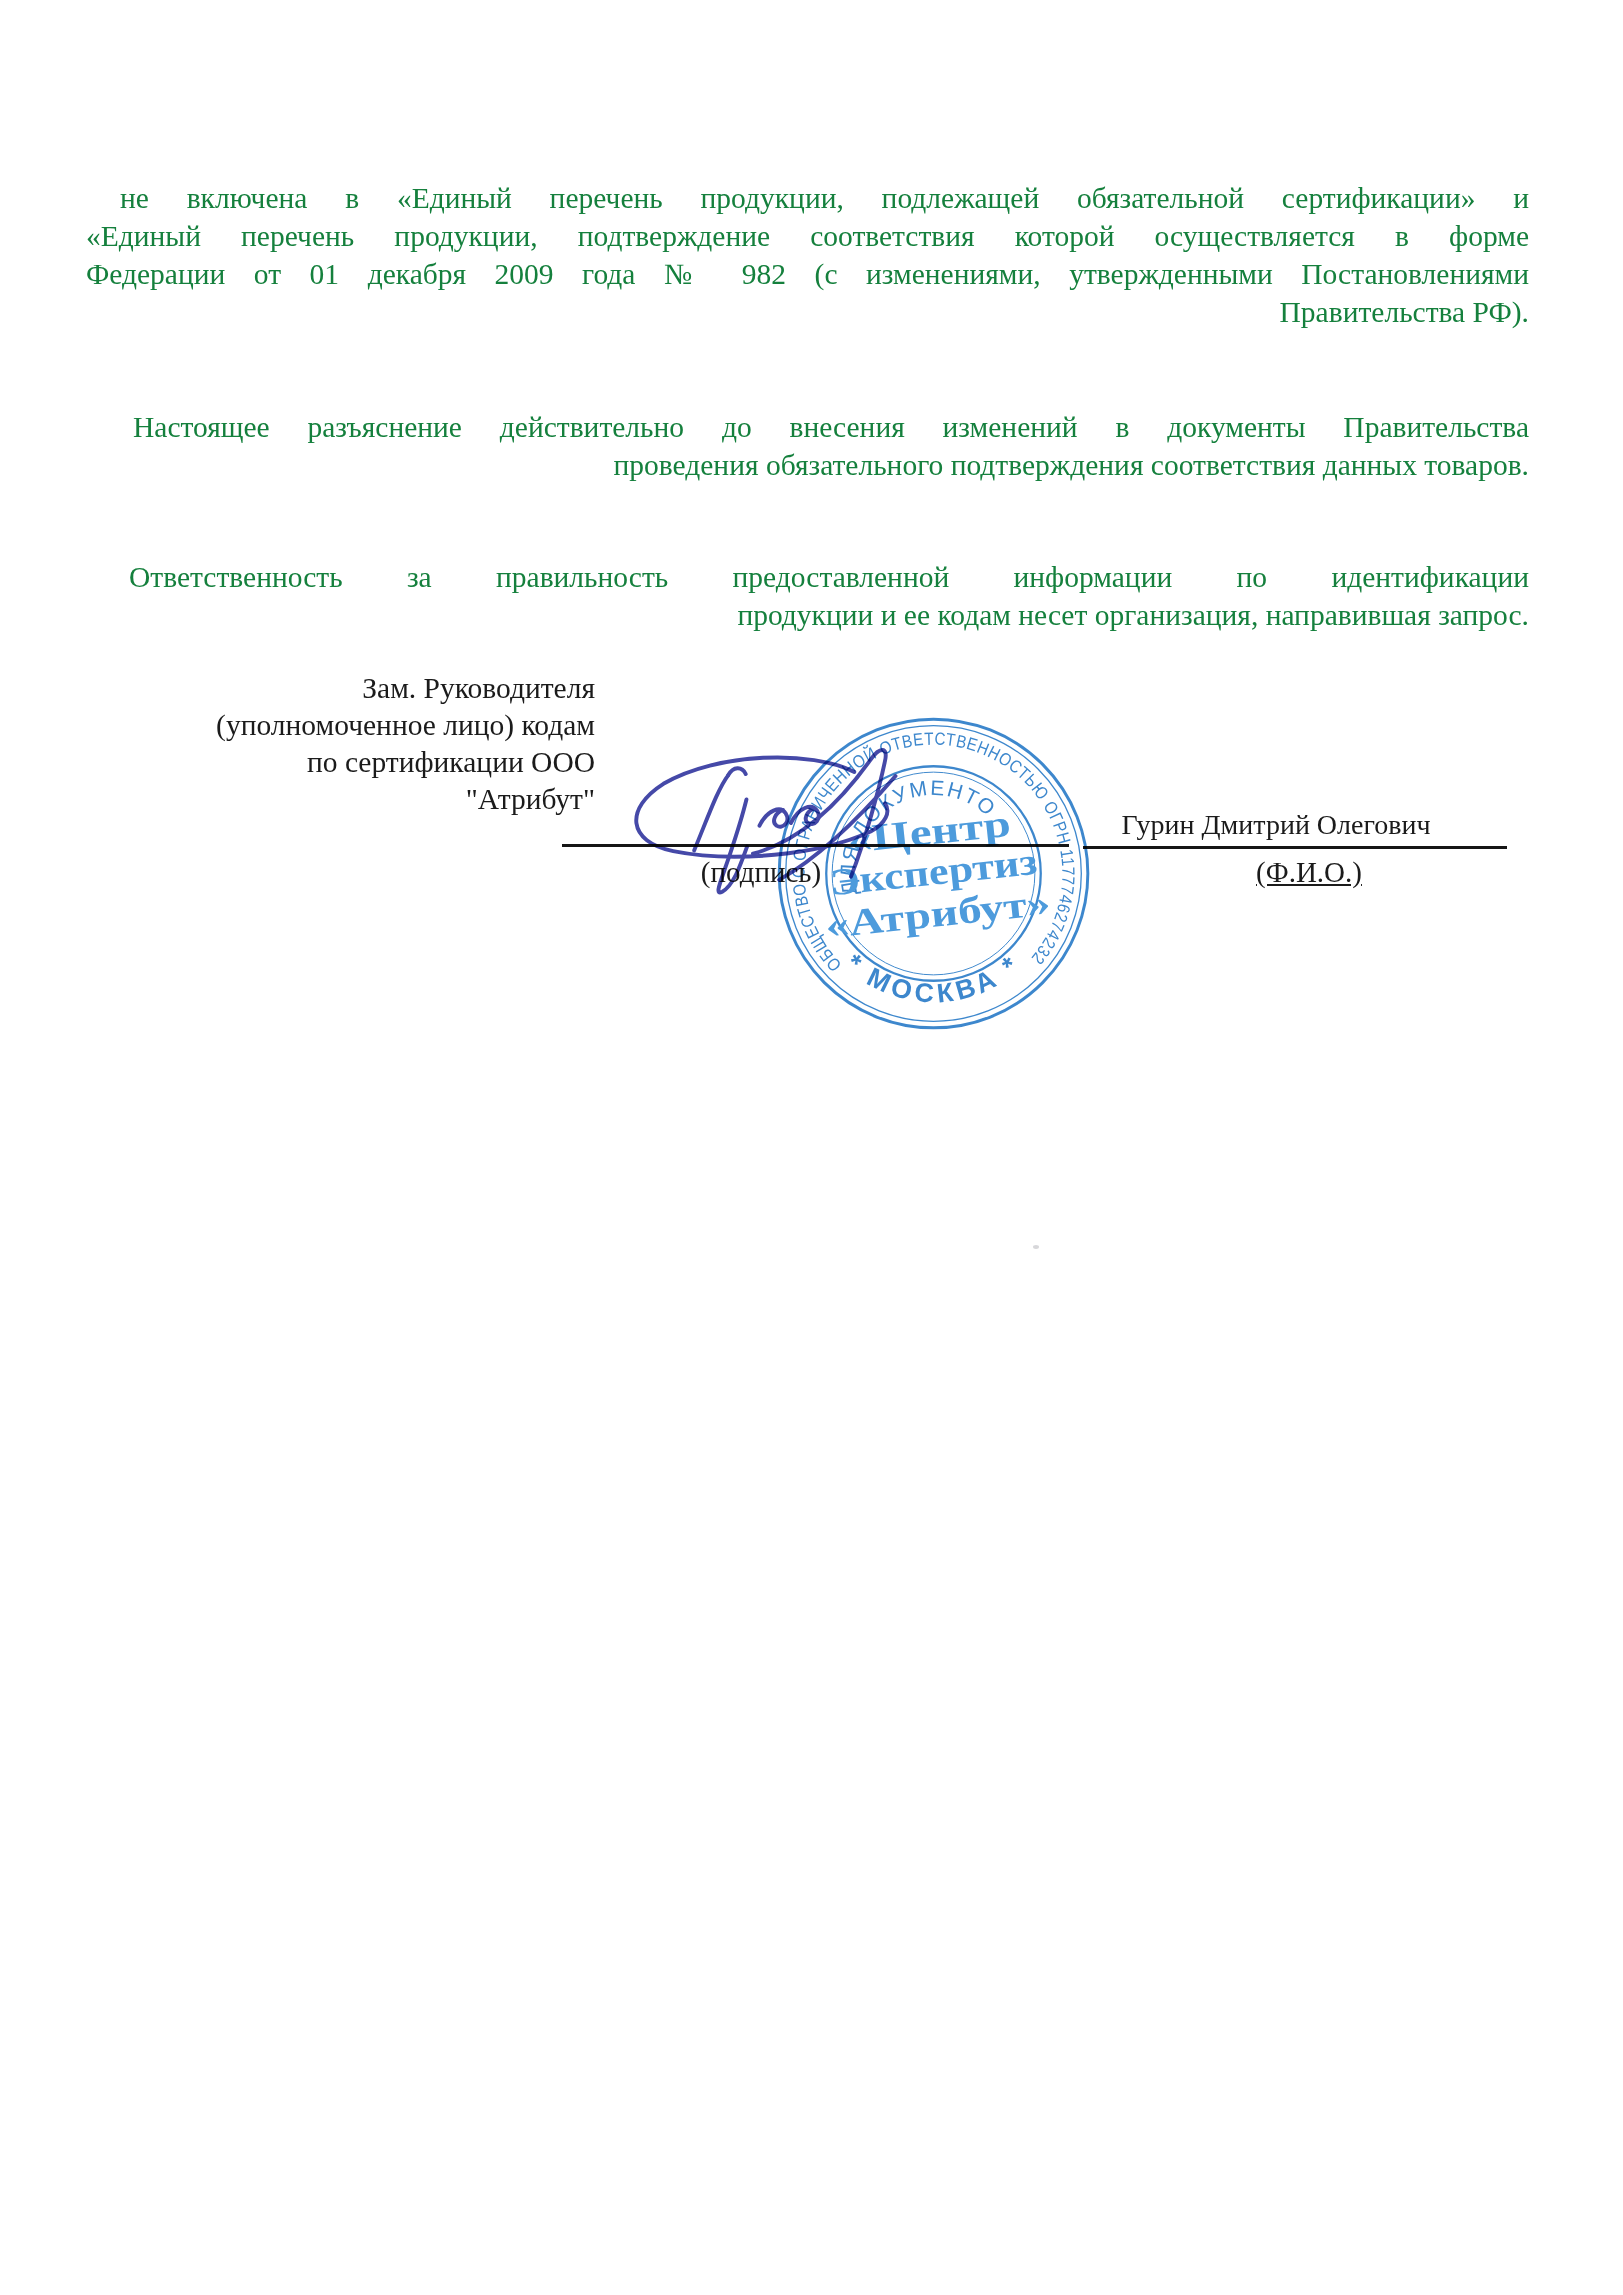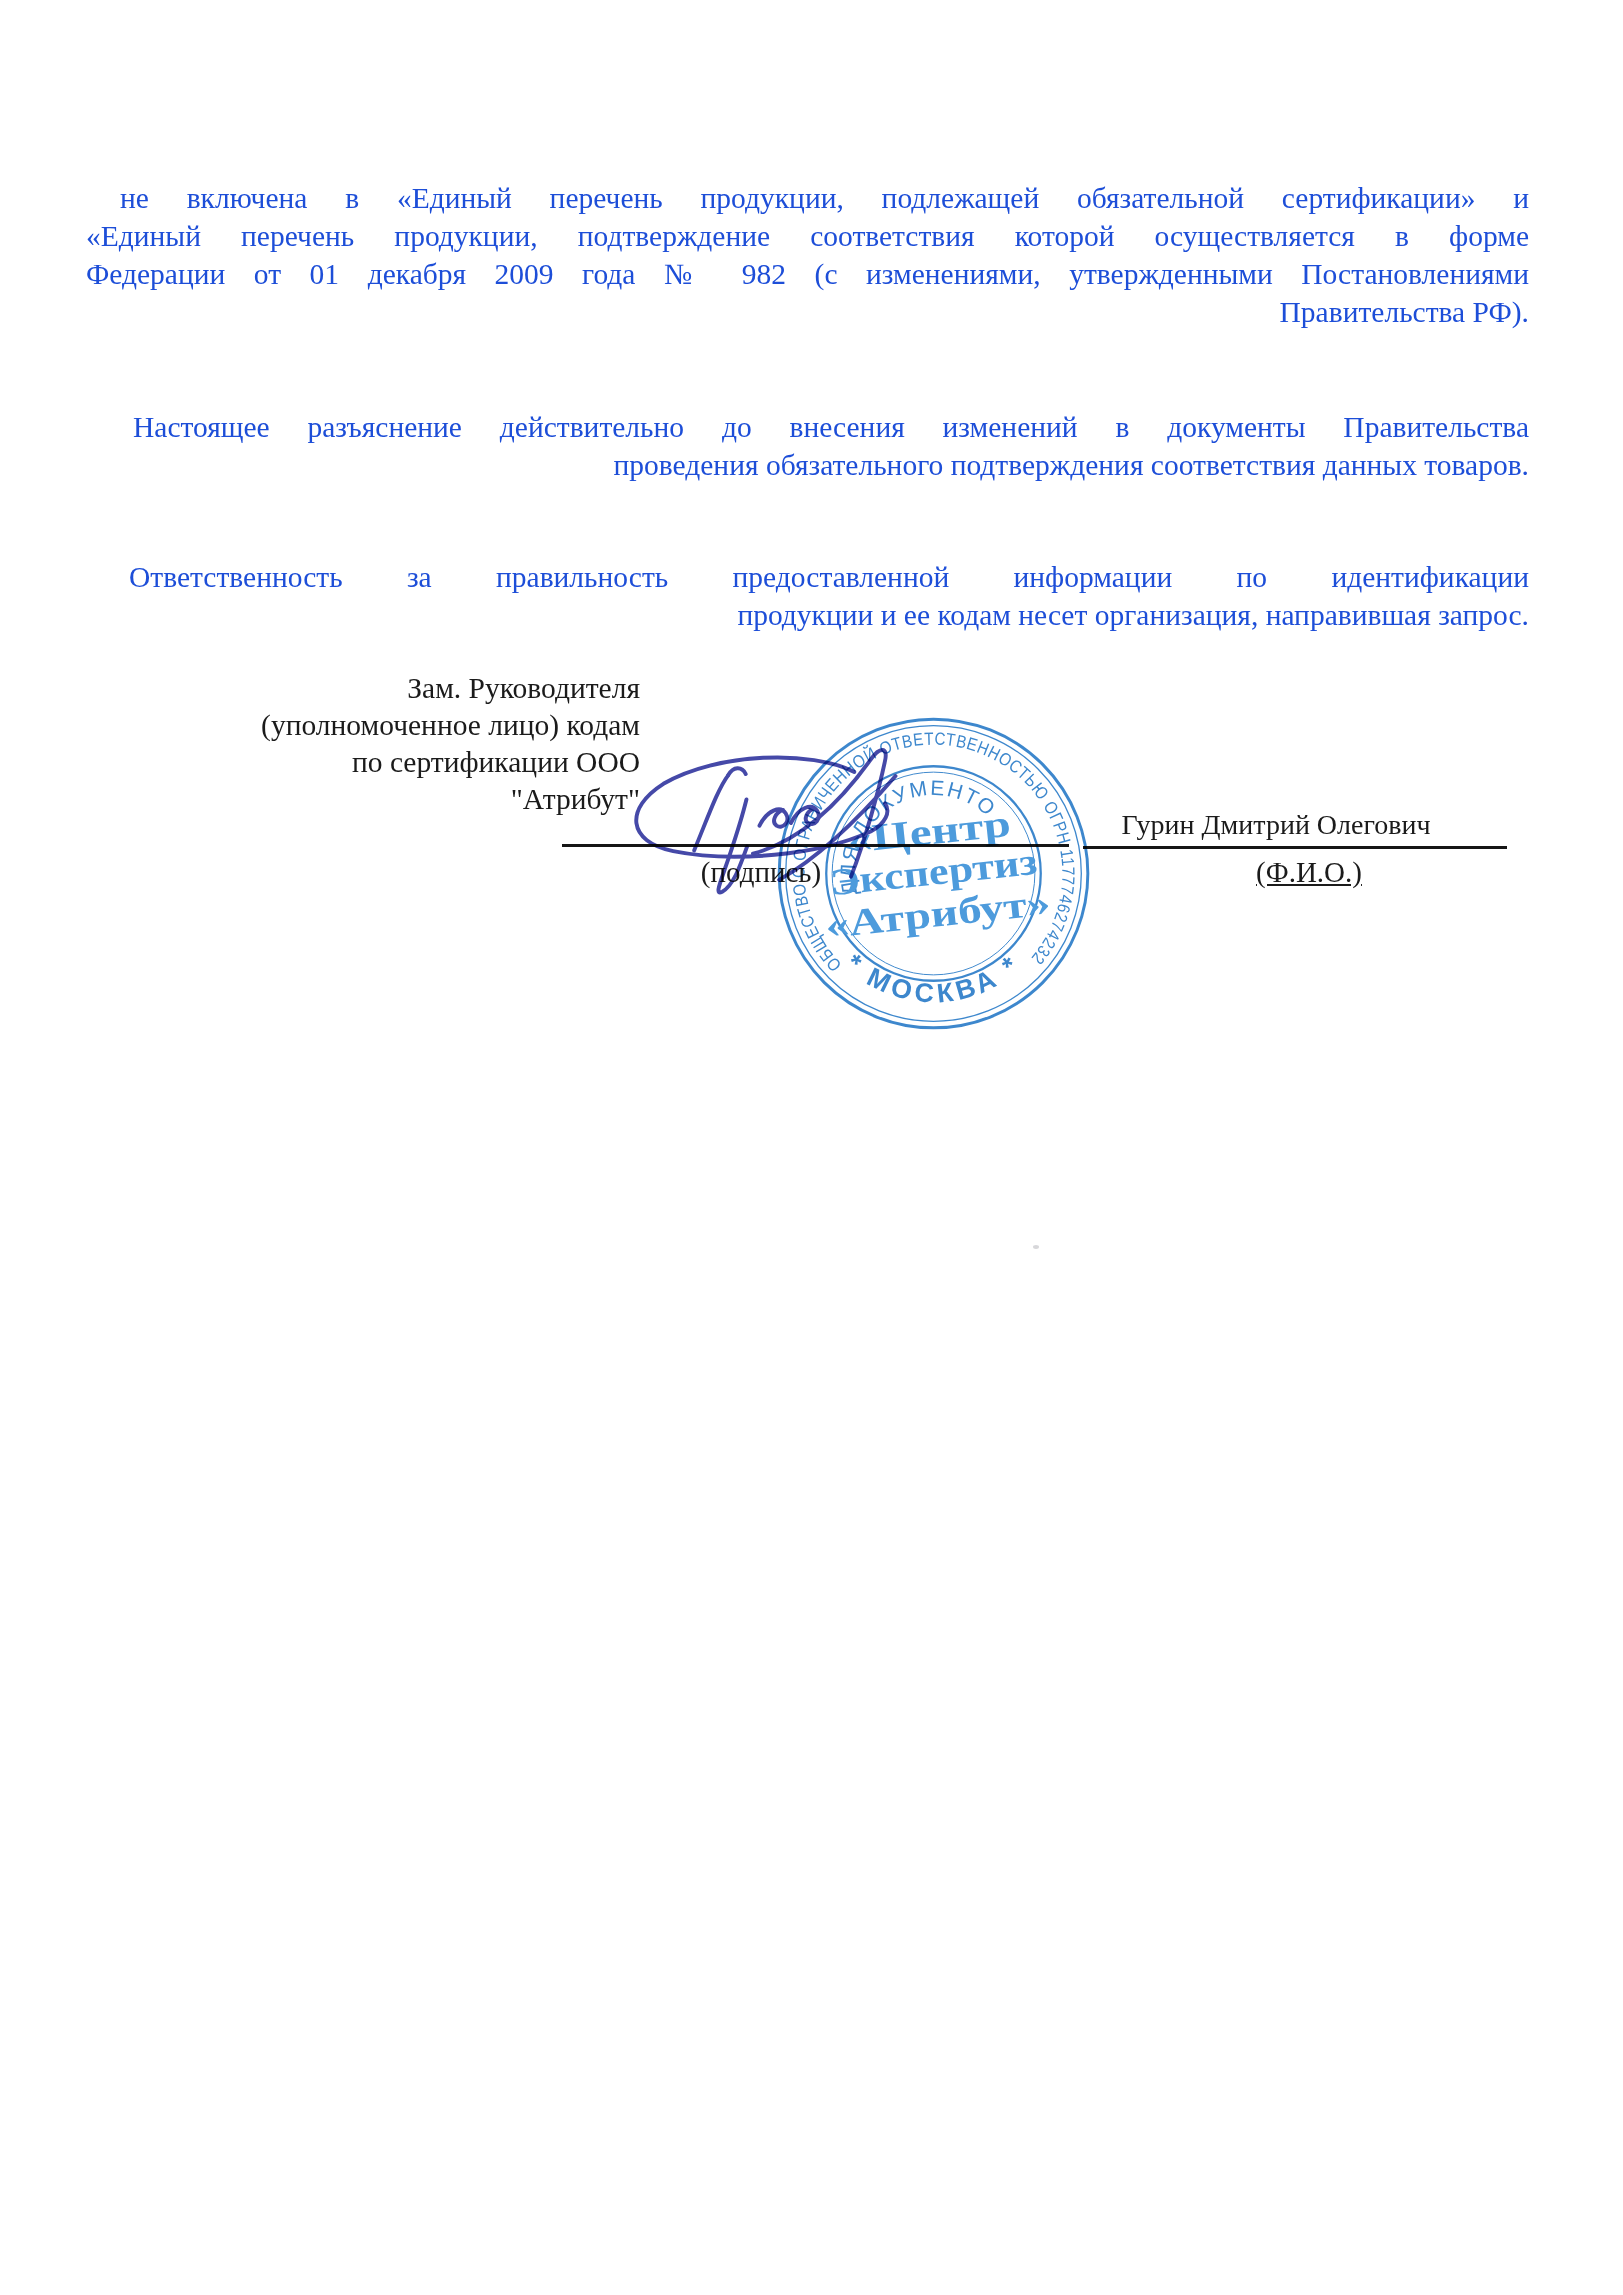--- a/index.html
+++ b/index.html
@@ -10,34 +10,33 @@
     overflow:hidden;
     font-family:"Liberation Serif", serif;
     color:#1b1b1b;
   }
   .para{
     position:absolute;
     left:86px;
     width:1443px;
     font-size:29.5px;
     line-height:38px;
-    color:#1d4ed8;
+    color:#15803d;
   }
   .ln{white-space:normal;text-align:right;}
   .j{text-align:justify;text-align-last:justify;}
   .ind1{padding-left:34px;}
   .ind2{padding-left:47px;}
   .ind3{padding-left:43px;}
   .sigblock{
     position:absolute;
     left:98px;top:670px;
     width:497px;
     font-size:29.5px;
     line-height:37px;
-    margin-left:45px;
   }
   .hline{
     position:absolute;
     height:3.3px;
     background:#161616;
   }
   .hline.left-seg{left:562px;top:844px;width:507px;}
   .hline.right-seg{left:1083px;top:846px;width:424px;}
   .label{
     position:absolute;

